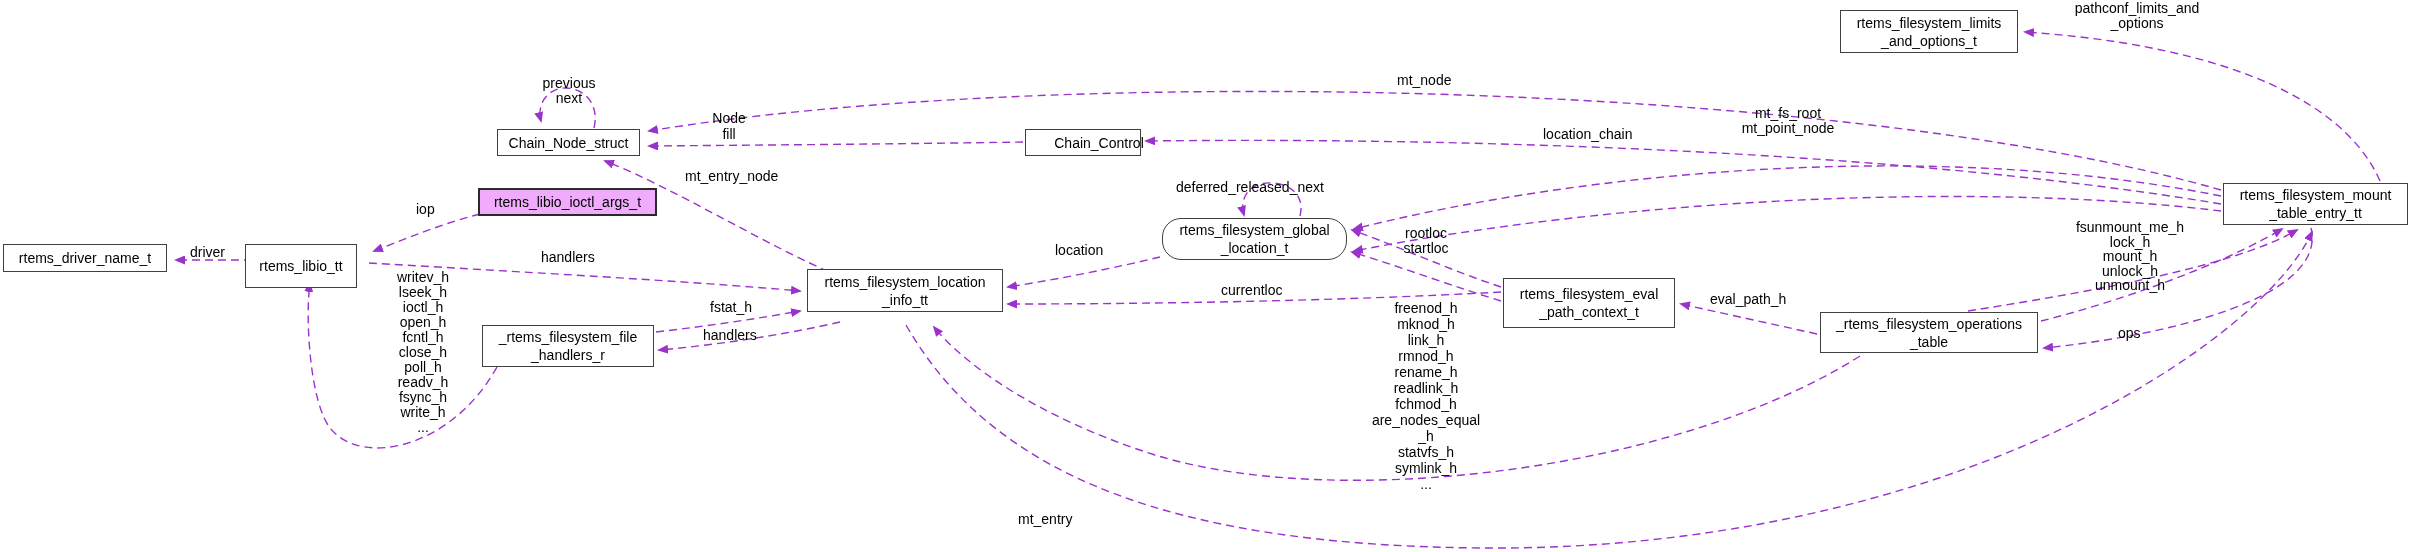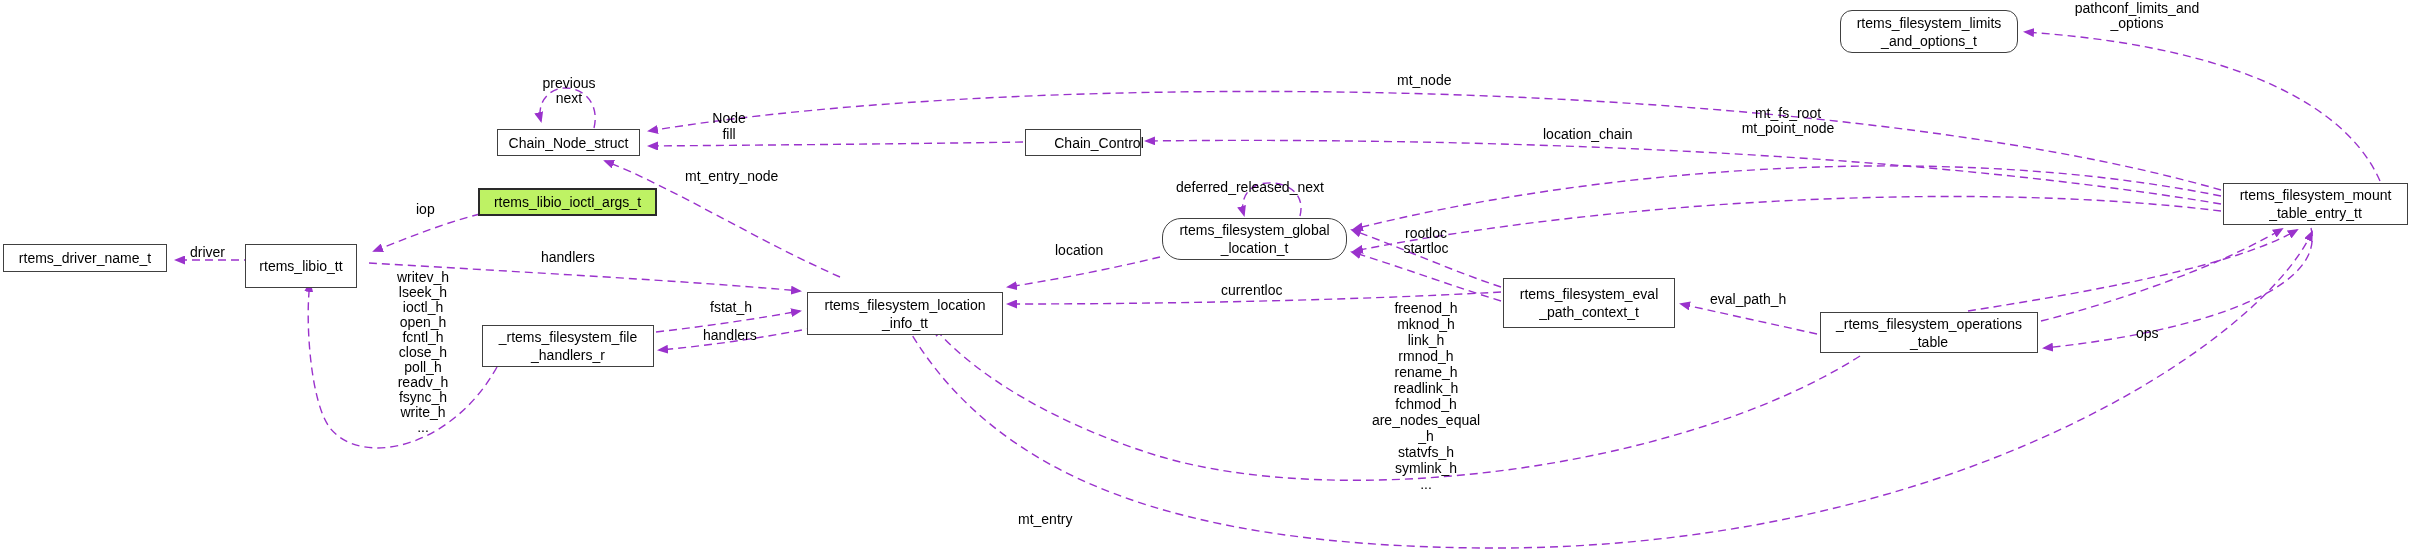--- a/index.html
+++ b/index.html
@@ -3,21 +3,21 @@
 <meta charset="utf-8">
 <style>
   html,body{margin:0;padding:0;background:#ffffff;}
   #canvas{position:relative;width:2413px;height:552px;background:#ffffff;overflow:hidden;
           font-family:"Liberation Sans","DejaVu Sans",sans-serif;color:#000;}
   #edges{position:absolute;left:0;top:0;width:2413px;height:552px;}
   .edge{fill:none;stroke:#9a32cc;stroke-width:1.4;stroke-dasharray:8 5;}
   .node{position:absolute;background:#ffffff;border:1.6px solid #404040;
         display:flex;flex-direction:column;align-items:center;justify-content:center;
         font-size:14px;line-height:18px;text-align:center;white-space:nowrap;box-sizing:border-box;}
-  .node.highlight{background:#bef264;border:2.4px solid #2a2a2a;}
+  .node.highlight{background:#f0abfc;border:2.4px solid #2a2a2a;}
   .elabel{position:absolute;font-size:14px;line-height:14px;white-space:nowrap;}
   .eblock{position:absolute;font-size:14px;text-align:center;}
 </style>
 </head>
 <body>
 
 <div id="canvas">
 
   <svg id="edges" viewBox="0 0 2413 552">
     <defs>
@@ -60,21 +60,21 @@
   </div>
   <div class="node highlight" style="left:478px;top:188px;width:179px;height:28px;">
     <span>rtems_libio_ioctl_args_t</span>
   </div>
   <div class="node" style="left:497px;top:129px;width:143px;height:27px;">
     <span>Chain_Node_struct</span>
   </div>
   <div class="node" style="left:1025px;top:129px;width:116px;height:27px;padding-left:32px;">
     <span>Chain_Control</span>
   </div>
-  <div class="node" style="left:807px;top:292px;width:196px;height:43px;">
+  <div class="node" style="left:807px;top:269px;width:196px;height:43px;">
     <span>rtems_filesystem_location</span>
     <span>_info_tt</span>
   </div>
   <div class="node" style="left:482px;top:325px;width:172px;height:42px;">
     <span>_rtems_filesystem_file</span>
     <span>_handlers_r</span>
   </div>
   <div class="node" style="left:1162px;top:218px;width:185px;height:42px;border-radius:19px;">
     <span>rtems_filesystem_global</span>
     <span>_location_t</span>
@@ -84,38 +84,38 @@
     <span>_path_context_t</span>
   </div>
   <div class="node" style="left:1820px;top:312px;width:218px;height:41px;">
     <span>_rtems_filesystem_operations</span>
     <span>_table</span>
   </div>
   <div class="node" style="left:2223px;top:183px;width:185px;height:42px;">
     <span>rtems_filesystem_mount</span>
     <span>_table_entry_tt</span>
   </div>
-  <div class="node" style="left:1840px;top:10px;width:178px;height:43px;border-radius:12px;">
+  <div class="node" style="left:1840px;top:10px;width:178px;height:43px;">
     <span>rtems_filesystem_limits</span>
     <span>_and_options_t</span>
   </div>
 
   <div class="elabel" style="left:190px;top:245px;">driver</div>
   <div class="elabel" style="left:416px;top:202px;">iop</div>
   <div class="elabel" style="left:685px;top:169px;">mt_entry_node</div>
   <div class="elabel" style="left:1397px;top:73px;">mt_node</div>
   <div class="elabel" style="left:1543px;top:127px;">location_chain</div>
   <div class="elabel" style="left:541px;top:250px;">handlers</div>
   <div class="elabel" style="left:710px;top:300px;">fstat_h</div>
   <div class="elabel" style="left:703px;top:328px;">handlers</div>
   <div class="elabel" style="left:1055px;top:243px;">location</div>
   <div class="elabel" style="left:1176px;top:180px;">deferred_released_next</div>
   <div class="elabel" style="left:1221px;top:283px;">currentloc</div>
   <div class="elabel" style="left:1710px;top:292px;">eval_path_h</div>
-  <div class="elabel" style="left:2118px;top:326px;margin-left:18px;">ops</div>
+  <div class="elabel" style="left:2118px;top:326px;">ops</div>
   <div class="elabel" style="left:1012px;top:512px;margin-left:6px;">mt_entry</div>
 
   <div class="eblock" style="left:538px;top:76px;width:62px;line-height:15px;">
     <div>previous</div>
     <div>next</div>
   </div>
   <div class="eblock" style="left:704px;top:110px;width:50px;line-height:16px;">
     <div>Node</div>
     <div>fill</div>
   </div>
@@ -152,14 +152,21 @@
       <div>rmnod_h</div>
       <div>rename_h</div>
       <div>readlink_h</div>
       <div>fchmod_h</div>
       <div>are_nodes_equal</div>
       <div>_h</div>
       <div>statvfs_h</div>
       <div>symlink_h</div>
       <div>...</div>
     </div>
+  <div class="eblock" style="left:2065px;top:220px;width:130px;line-height:14.6px;">
+      <div>fsunmount_me_h</div>
+      <div>lock_h</div>
+      <div>mount_h</div>
+      <div>unlock_h</div>
+      <div>unmount_h</div>
+    </div>
 
 </div>
 
 </body></html>

